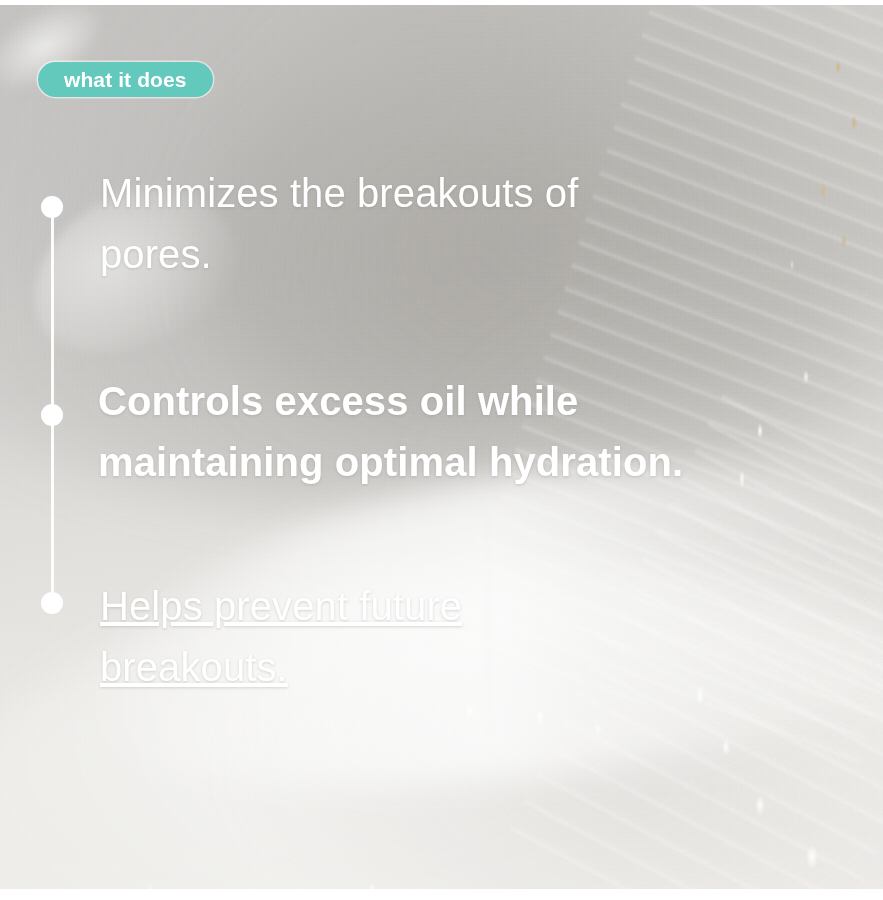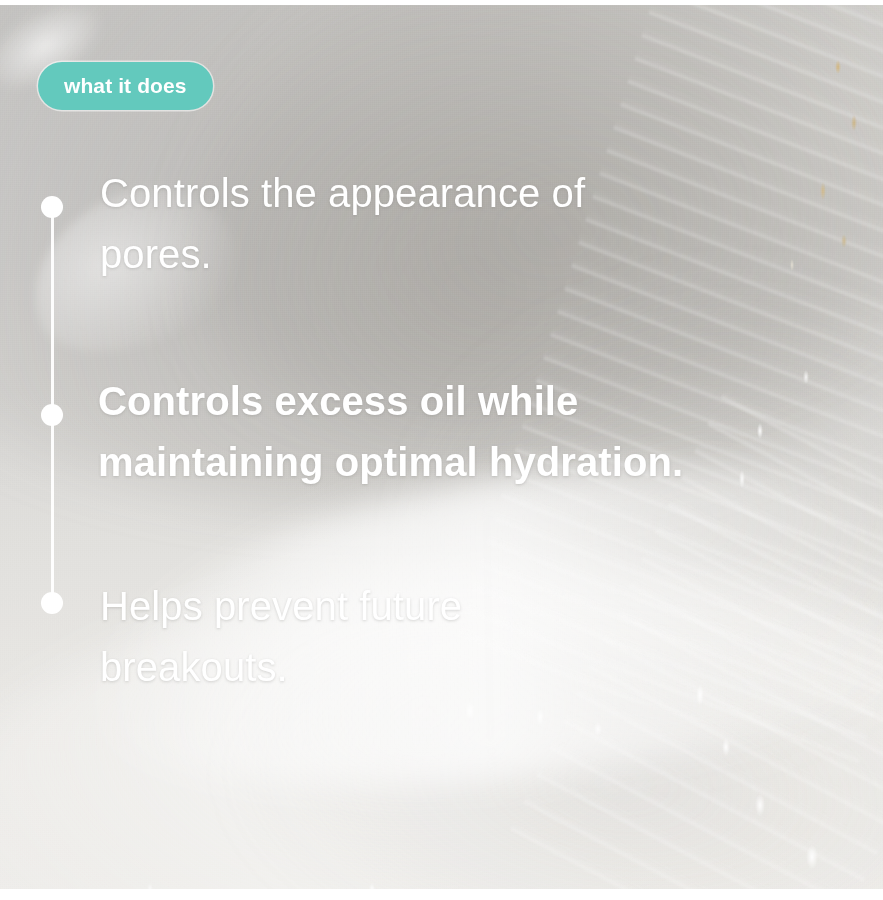--- a/index.html
+++ b/index.html
@@ -190,21 +190,21 @@
   
   .strip-top { position:absolute; left:0; top:0; width:883px; height:5px; background:#ffffff; }
   .strip-bottom { position:absolute; left:0; bottom:0; width:883px; height:11px; background:#ffffff; }
 
   
   .overlay { position:absolute; inset:0; }
 
   .badge {
     position:absolute;
     left:38px; top:62px;
-    height:48px;
+    height:35px;
     padding:8px 26px;
     display:flex; align-items:center; justify-content:center;
     border-radius:999px;
     background:#63c9bd;
     box-shadow:0 0 0 1.5px rgba(255,255,255,0.55);
     color:#ffffff;
     font-size:21px;
     font-weight:700;
     letter-spacing:.1px;
     white-space:nowrap;
@@ -237,21 +237,21 @@
     width:730px;
     color:#ffffff;
     font-size:40px;
     font-weight:300;
     line-height:61px;
     letter-spacing:.1px;
     text-shadow:0 1px 3px rgba(120,118,114,0.28);
   }
   .bullet-1 { top:163px; width:520px; }
   .bullet-2 { top:371px; left:98px; width:700px;font-weight:bold; }
-  .bullet-3 { top:576px; width:520px; }
+  .bullet-3 { top:576px; width:520px;text-decoration:underline; }
 </style>
 </head>
 <body>
 
 <div class="canvas">
 
   <div class="photo">
     <div class="bg-base"></div>
     <div class="arc-shadow"></div>
     <div class="arc-shadow2"></div>
@@ -273,19 +273,19 @@
   <div class="overlay">
 
     <div class="badge">what it does</div>
 
     <div class="rail"></div>
     <div class="dot dot-1"></div>
     <div class="dot dot-2"></div>
     <div class="dot dot-3"></div>
 
     <div class="bullets">
-      <div class="bullet bullet-1">Controls the appearance of pores.</div>
+      <div class="bullet bullet-1">Minimizes the breakouts of pores.</div>
       <div class="bullet bullet-2">Controls excess oil while maintaining optimal hydration.</div>
       <div class="bullet bullet-3">Helps prevent future breakouts.</div>
     </div>
 
   </div>
 </div>
 
 </body></html>

